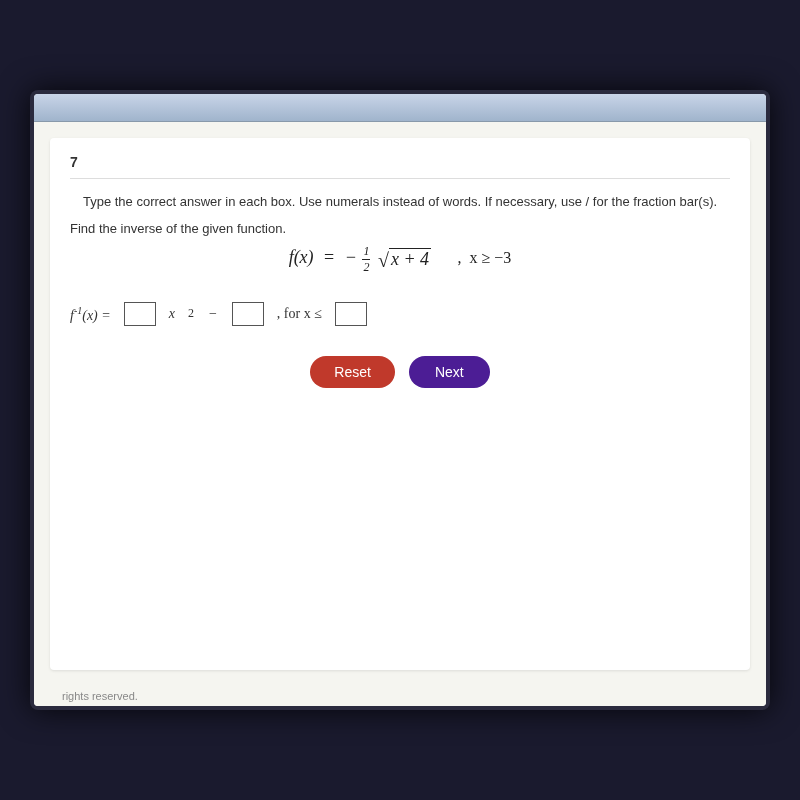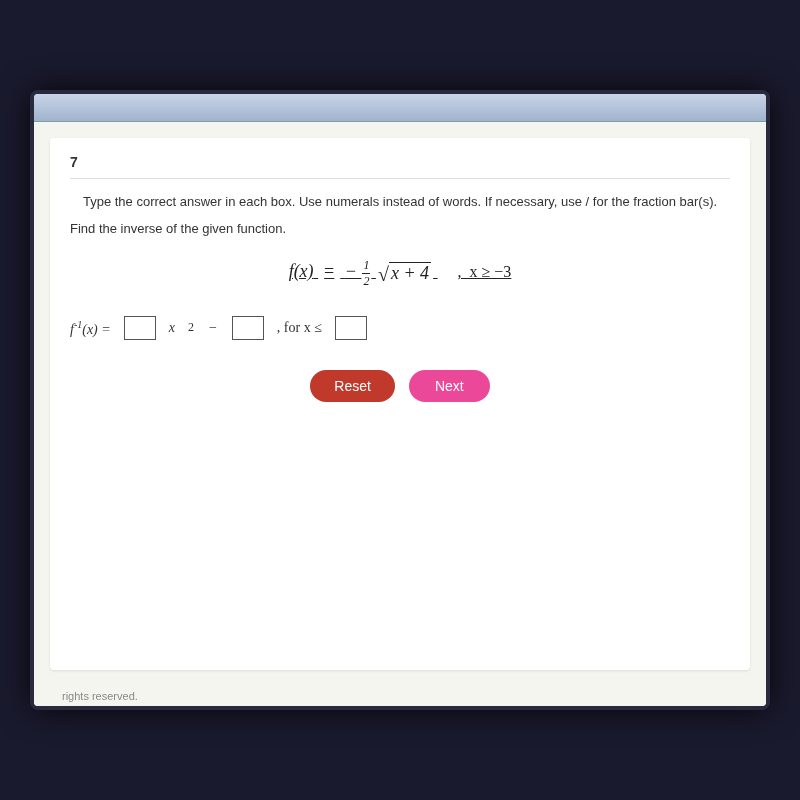--- a/index.html
+++ b/index.html
@@ -76,31 +76,30 @@
       font-size: 13px;
       color: #333;
       margin-bottom: 10px;
       line-height: 1.4;
       text-align: center;
     }
 
     .find-inverse-label {
       font-size: 13px;
       color: #333;
-      margin-bottom: 22px;
+      margin-bottom: 8px;
     }
 
     .formula-display {
       text-align: center;
       font-size: 18px;
       color: #222;
       margin-bottom: 28px;
       font-style: italic;
       font-family: 'Times New Roman', serif;
-      text-decoration: underline;
     }
 
     .fraction {
       display: inline-flex;
       flex-direction: column;
       align-items: center;
       vertical-align: middle;
       margin: 0 1px;
     }
 
@@ -181,21 +180,21 @@
       color: white;
       border: none;
       border-radius: 20px;
       padding: 8px 24px;
       font-size: 14px;
       cursor: pointer;
       font-weight: 500;
     }
 
     .btn-next {
-      background: #ec4899;
+      background: #4c1d95;
       color: white;
       border: none;
       border-radius: 20px;
       padding: 8px 26px;
       font-size: 14px;
       cursor: pointer;
       font-weight: 500;
     }
 
     .footer {

